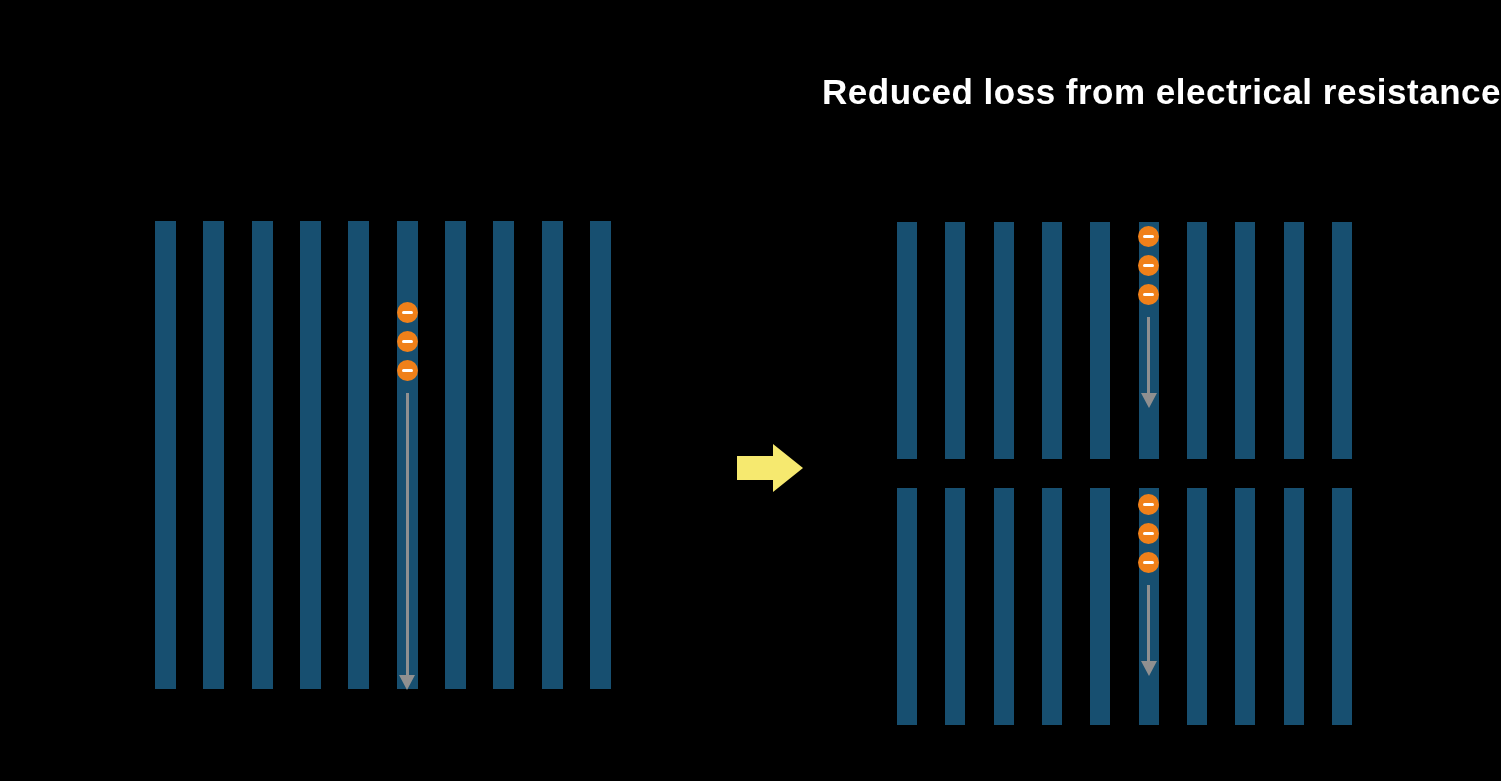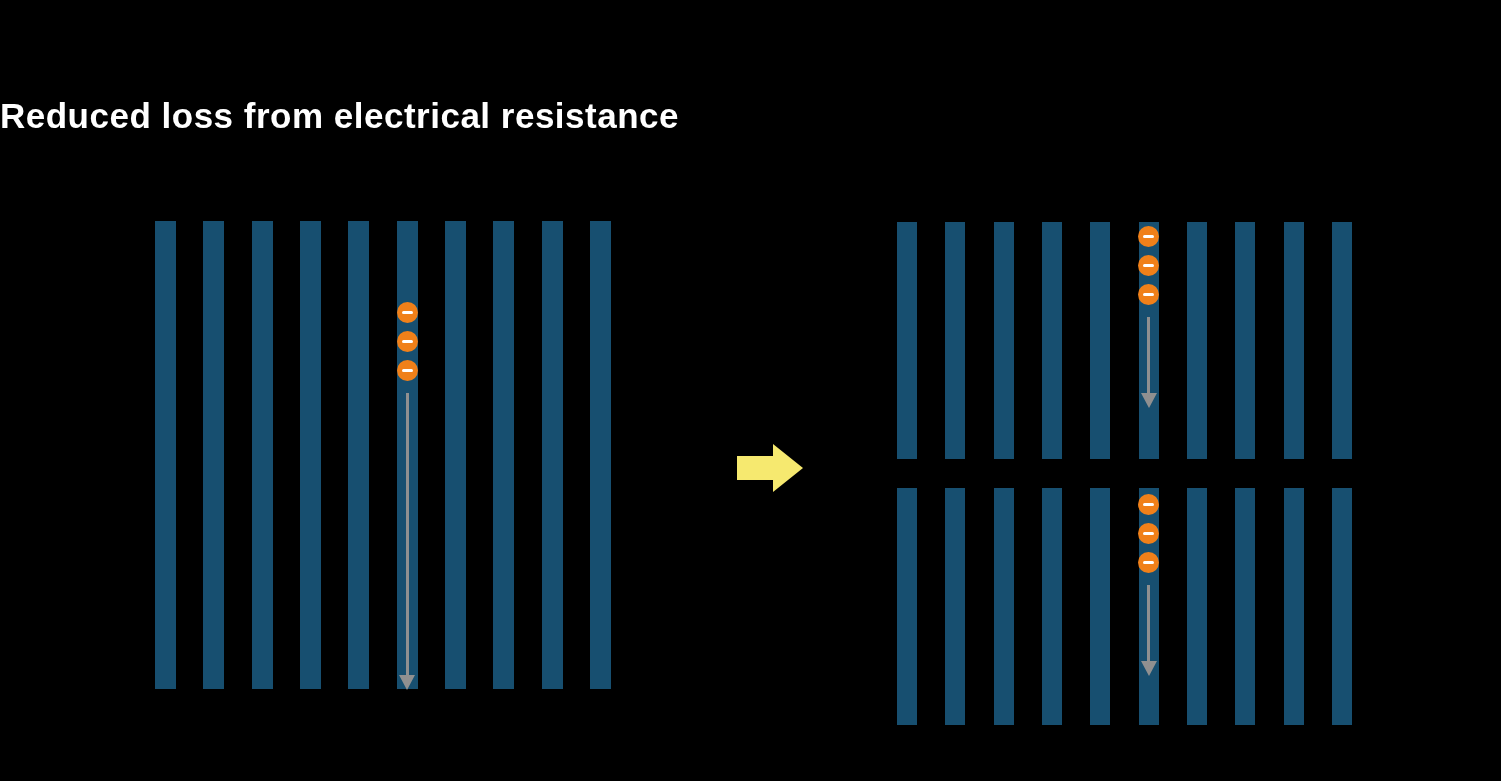--- a/index.html
+++ b/index.html
@@ -10,26 +10,25 @@
     height: 781px;
     background: var(--bg, #000);
     overflow: hidden;
     font-family: "Liberation Sans", sans-serif;
   }
   .title {
     position: absolute;
     top: 72px;
     left: 0;
     width: 100%;
-    text-align: left;
+    text-align: right;
     color: var(--title-color, #fff);
     font-size: 35px;
     font-weight: 700;
     letter-spacing: 0.5px;
-    margin-top: 24px;
   }
   .cell-group { position: absolute; }
   .left-group        { left: 155px; top: 221px; width: 456px; height: 468px; }
   .right-top-group   { left: 897px; top: 222px; width: 455px; height: 237px; }
   .right-bottom-group{ left: 897px; top: 488px; width: 455px; height: 237px; }
   .bars {
     position: absolute;
     inset: 0;
     display: flex;
     justify-content: space-between;

